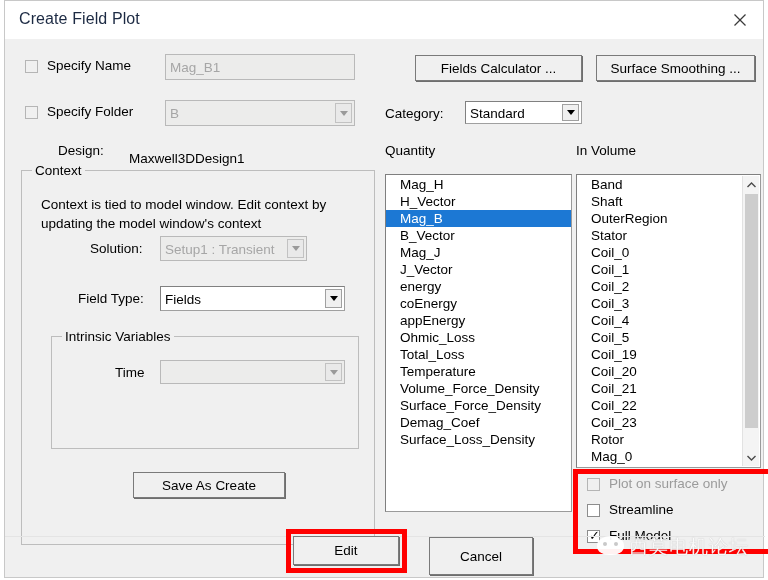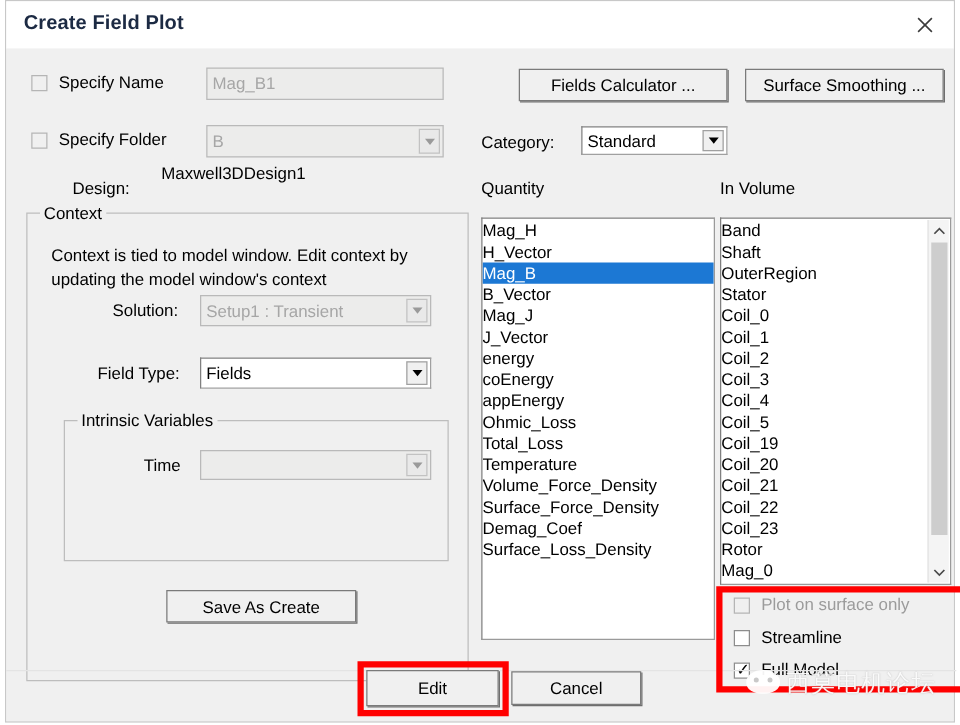--- a/index.html
+++ b/index.html
@@ -15,21 +15,20 @@
   .dialog{
     position:absolute;left:4px;top:0;width:760px;height:578px;
     background:#f0f0f0;
     border:1px solid #c8c8c8;
     box-sizing:border-box;
   }
   .titlebar{
     position:absolute;left:0;top:0;right:0;height:38px;
     background:#ffffff;
     border-bottom:1px solid #e6e6e6;
-    font-weight:bold;
   }
   .title-text{
     position:absolute;left:14px;top:9px;
     font-size:16px;color:#1c2a43;
     font-family:"Liberation Sans","DejaVu Sans",sans-serif;
     letter-spacing:.1px;
   }
   .close-btn{
     position:absolute;right:0;top:0;width:46px;height:38px;
     display:flex;align-items:center;justify-content:center;
@@ -101,21 +100,21 @@
 
   .listbox{
     position:absolute;box-sizing:border-box;
     background:#ffffff;
     border:1px solid #9a9a9a;
     border-top-color:#7f7f7f;border-left-color:#7f7f7f;
     overflow:hidden;
   }
   .listbox ul{list-style:none;margin:0;padding:1px 0 0 0;}
   .listbox li{
-    font-size:13.5px;line-height:17px;height:17px;padding-left:0;
+    font-size:13.5px;line-height:17px;height:17px;padding-left:14px;
     white-space:nowrap;overflow:hidden;
   }
   .listbox li.sel{background:#1c78d4;color:#ffffff;}
 
   .scroll{
     position:absolute;right:1px;top:1px;bottom:1px;width:17px;
     background:#f4f4f4;border-left:1px solid #e2e2e2;box-sizing:border-box;
   }
   .scroll .sarrow{
     position:absolute;left:0;width:17px;height:17px;
@@ -184,30 +183,30 @@
     <div class="chk disabled" style="left:20px;top:67px;"></div>
     <div class="lbl" style="left:42px;top:65px;">Specify Folder</div>
     <div class="field disabled" style="left:160px;top:61px;width:190px;height:26px;">
       <span class="val">B</span>
       <span class="arrow-btn flat">
         <span class="tri-down dim"></span>
       </span>
     </div>
 
     <div class="lbl" style="left:53px;top:104px;">Design:</div>
-    <div class="lbl" style="left:124px;top:92px;text-align:right;">Maxwell3DDesign1</div>
+    <div class="lbl" style="left:124px;top:112px;text-align:right;">Maxwell3DDesign1</div>
 
     <div class="group" style="left:16px;top:131px;width:354px;height:375px;">
       <span class="group-title">Context</span>
     </div>
     <div class="lbl" style="left:36px;top:158px;">Context is tied to model window. Edit context by</div>
     <div class="lbl" style="left:36px;top:177px;">updating the model window's context</div>
 
     <div class="lbl" style="left:85px;top:202px;">Solution:</div>
-    <div class="field disabled" style="left:155px;top:197px;width:185px;height:25px;">
+    <div class="field disabled" style="left:155px;top:197px;width:147px;height:25px;">
       <span class="val">Setup1 : Transient</span>
       <span class="arrow-btn flat">
         <span class="tri-down dim"></span>
       </span>
     </div>
 
     <div class="lbl" style="left:73px;top:252px;">Field Type:</div>
     <div class="field" style="left:155px;top:247px;width:185px;height:25px;">
       <span class="val">Fields</span>
       <span class="arrow-btn">
@@ -314,21 +313,21 @@
     <div class="chk" style="left:582px;top:491px;">
       <span class="tick">✓</span>
     </div>
     <div class="lbl" style="left:604px;top:489px;">Full Model</div>
 
     <div class="sep-line" style="left:0;top:497px;width:760px;"></div>
 
     <div class="btn" style="left:288px;top:497px;width:106px;height:29px;">
       <span>Edit</span>
     </div>
-    <div class="btn" style="left:404px;top:498px;width:104px;height:27px;">
+    <div class="btn" style="left:424px;top:498px;width:104px;height:38px;">
       <span>Cancel</span>
     </div>
 
     <div class="red-box" style="left:281px;top:490px;width:121px;height:44px;"></div>
     <div class="red-box" style="left:568px;top:430px;width:200px;height:85px;"></div>
 
     <div class="wm-logo" style="left:592px;top:497px;"></div>
     <div class="watermark" style="left:624px;top:495px;">西莫电机论坛</div>
 
   </div>

